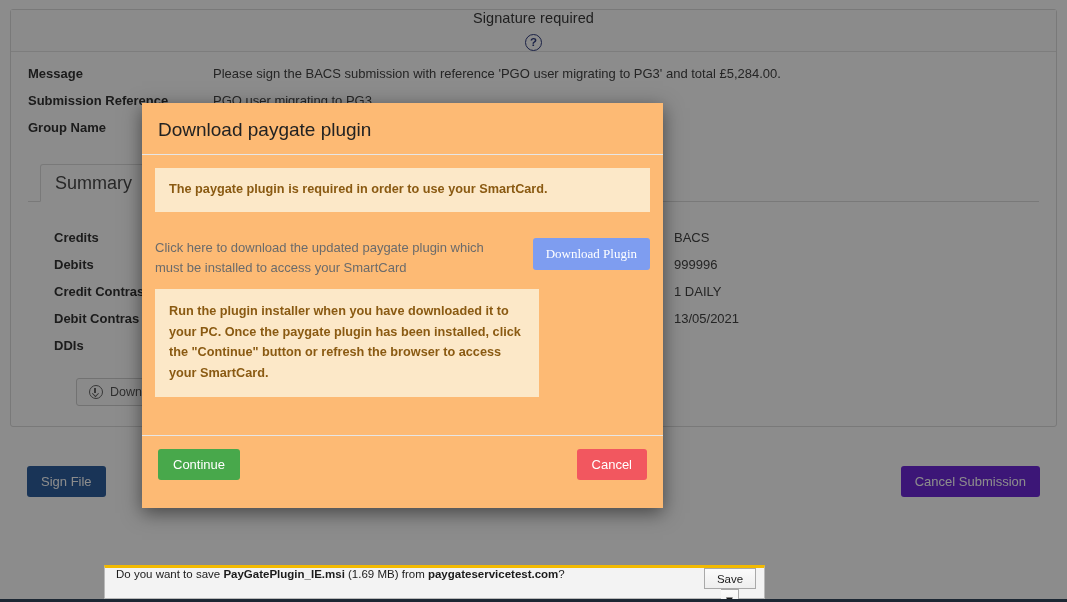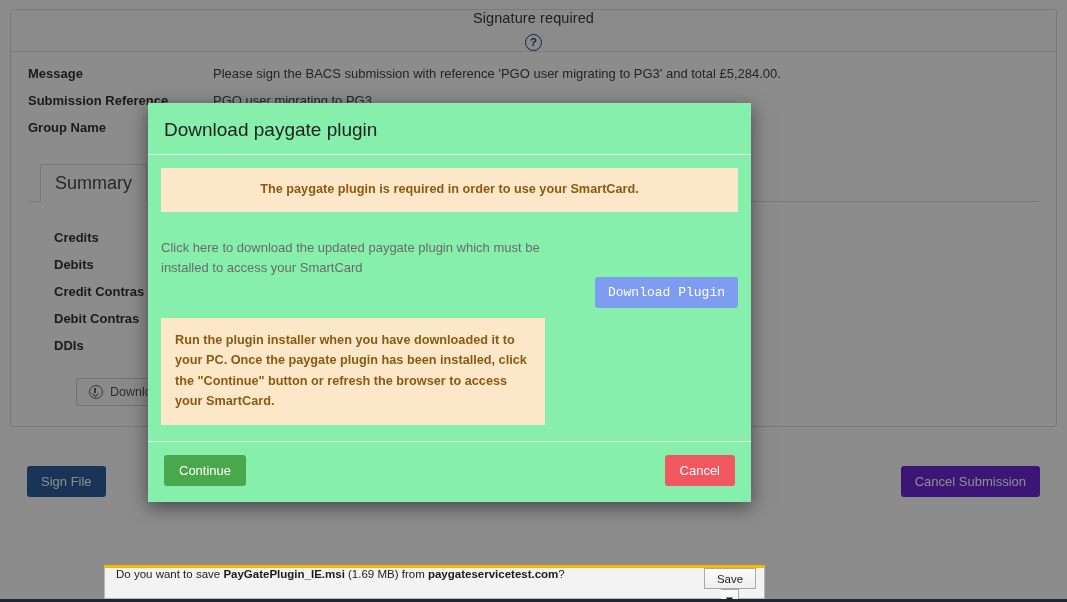--- a/index.html
+++ b/index.html
@@ -220,24 +220,24 @@
   .btn-cancel-sub {
     position: absolute;
     right: 17px;
     top: 0;
     background: #6d28d9;
   }
 
   
   .modal {
     position: absolute;
-    left: 148px;
+    left: 142px;
     top: 103px;
-    width: 603px;
-    background: #86efac;
+    width: 521px;
+    background: #fdba74;
     z-index: 100;
     box-shadow: 0 5px 18px rgba(0,0,0,.5);
   }
   .modal-header {
     padding: 16px 16px 13px 16px;
     border-bottom: 1px solid #e6e6e6;
   }
   .modal-title {
     font-size: 19px;
     color: #222222;
@@ -248,21 +248,20 @@
     padding: 13px 13px 16px 13px;
   }
   .alert-warning {
     background: #fce8c8;
     color: #8a5a12;
     font-size: 12.7px;
     font-weight: bold;
     padding: 12px 14px;
     line-height: 1.55;
     margin: 0;
-    text-align: center;
   }
   .dl-row {
     display: flex;
     align-items: flex-start;
     margin: 26px 0 10px 0;
   }
   .dl-text {
     flex: 1;
     font-size: 13px;
     color: #6b6b6b;
@@ -272,40 +271,40 @@
   }
   .btn-download-plugin {
     background: #7e9df0;
     color: #ffffff;
     border: none;
     border-radius: 3px;
     font-size: 13px;
     padding: 8px 13px;
     cursor: pointer;
     white-space: nowrap;
-    font-family: Liberation Mono, monospace;
-    margin-top: 39px;
+    font-family: Liberation Serif, serif;
   }
   .alert-warning-2 {
     background: #fce8c8;
     color: #8a5a12;
     font-size: 12.7px;
     font-weight: bold;
     padding: 12px 14px 13px 14px;
     line-height: 1.62;
     width: 384px;
     box-sizing: border-box;
     margin: 0;
   }
   .modal-footer {
     border-top: 1px solid #e6e6e6;
-    padding: 13px 16px 16px 16px;
+    padding: 13px 16px 28px 16px;
     display: flex;
     justify-content: space-between;
     align-items: center;
+    margin-top: 22px;
   }
   .btn-continue {
     background: #48a84b;
     color: #fff;
     border: none;
     border-radius: 3px;
     font-size: 13px;
     padding: 8px 15px;
     cursor: pointer;
     font-family: "Liberation Sans", sans-serif;

